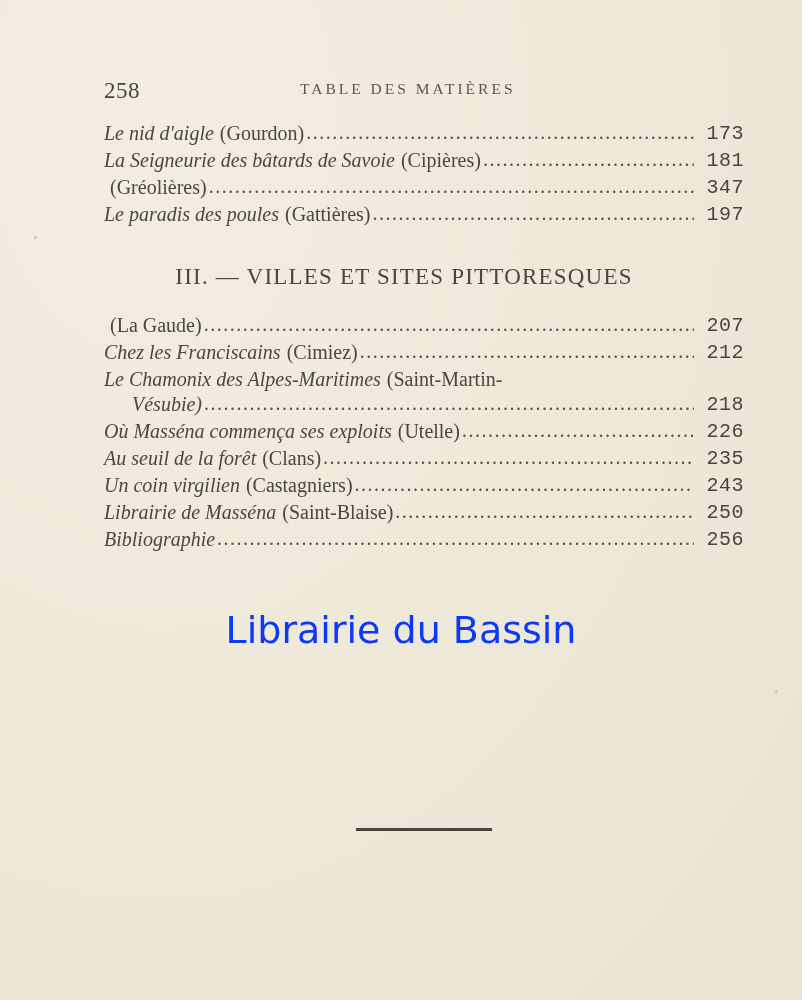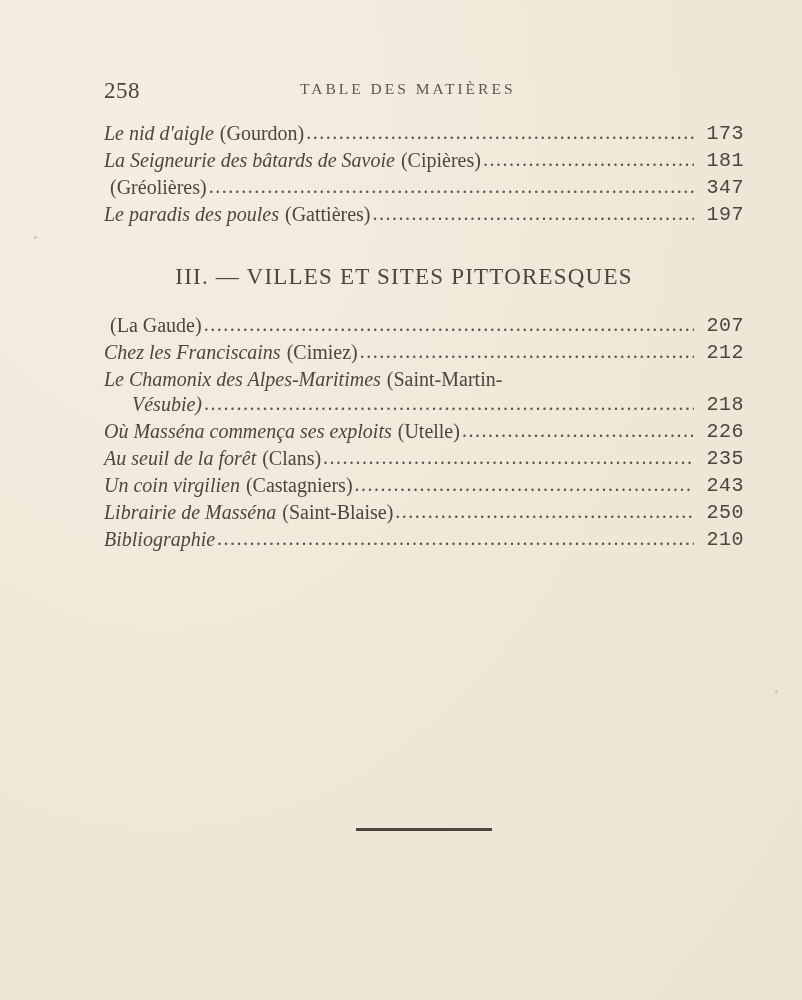--- a/index.html
+++ b/index.html
@@ -235,22 +235,23 @@
       <div class="entry">
         <span class="title">Librairie de Masséna</span>
         <span class="paren">(Saint-Blaise)</span>
         <span class="leader">...................................................................................</span>
         <span class="pageno">250</span>
       </div>
 
       <div class="entry">
         <span class="title">Bibliographie</span>
         <span class="leader">...................................................................................</span>
-        <span class="pageno">210</span>
+        <span class="pageno">256</span>
       </div>
 
     </div>
 
+    <div class="watermark">Librairie du Bassin</div>
 
     <div class="rule"></div>
 
   </div>
 </div>
 
 </body></html>

